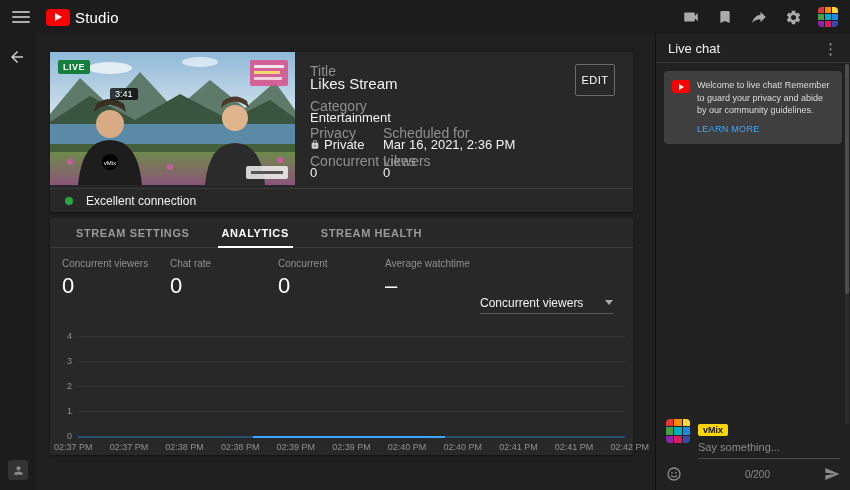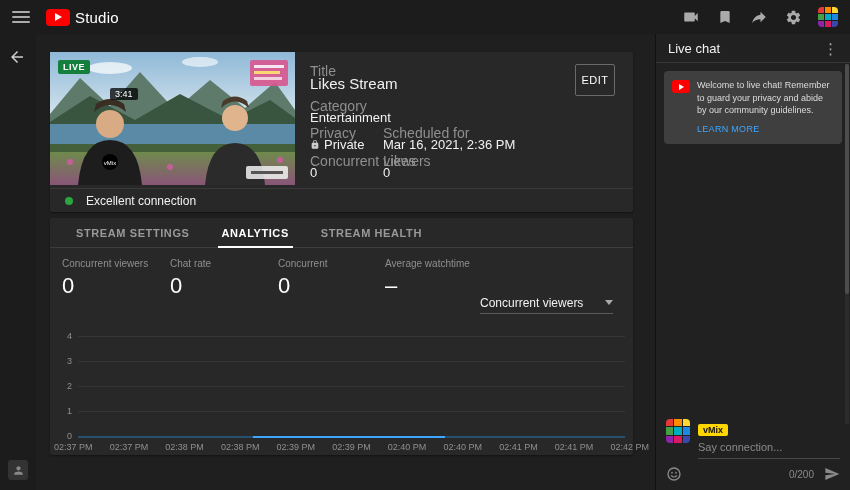--- a/index.html
+++ b/index.html
@@ -86,21 +86,21 @@
   .welcome { margin:8px; background:#3f3f3f; border-radius:4px; padding:8px; display:flex; gap:7px; width:178px; }
   .yt-chat-icon { flex:0 0 auto; width:18px; height:13px; background:#f00; border-radius:3px; position:relative; margin-top:1px; }
   .yt-chat-icon::after { content:""; position:absolute; left:7px; top:3.5px; border-left:5px solid #fff; border-top:3px solid transparent; border-bottom:3px solid transparent; }
   .welcome-text { font-size:9px; line-height:1.4; color:#ddd; }
   .learn-more { display:inline-block; margin-top:7px; font-size:9px; font-weight:normal; letter-spacing:.3px; color:#3ea6ff; cursor:pointer; text-decoration:none; }
   .compose { position:absolute; bottom:0; left:0; right:0; padding:6px 10px 8px; }
   .compose-row1 { display:flex; gap:8px; }
   .compose-col { flex:1; }
   .user-badge { display:inline-block; background:#ffd600; color:#111; font-size:9px; padding:1px 5px; border-radius:2px; font-weight:bold; }
   .say-input { margin-top:4px; font-size:11px; color:#8a8a8a; padding-bottom:5px; border-bottom:1px solid #4a4a4a; cursor:text; }
-  .compose-row2 { margin-top:7px; display:flex; align-items:center; }
+  .compose-row2 { margin-top:7px; display:flex; align-items:center;gap:44px; }
   .counter { margin-left:auto; font-size:10px; color:#8a8a8a; }
   .send-btn { margin-left:10px; cursor:pointer; display:flex; }
   .emoji-btn { cursor:pointer; display:flex; }
 </style>
 </head>
 <body>
 
 <div class="app">
 
   <div class="topbar">
@@ -327,21 +327,21 @@
             <i></i>
             <i></i>
             <i></i>
             <i></i>
             <i></i>
             <i></i>
             <i></i>
           </div>
         <div class="compose-col">
           <span class="user-badge">vMix</span>
-          <div class="say-input">Say connection...</div>
+          <div class="say-input">Say something...</div>
         </div>
       </div>
       <div class="compose-row2">
         <span class="emoji-btn">
           <svg width="16" height="16" viewBox="0 0 24 24">
               <circle cx="12" cy="12" r="9" fill="none" stroke="#8a8a8a" stroke-width="2"></circle>
               <circle cx="9" cy="10" r="1.3" fill="#8a8a8a"></circle>
               <circle cx="15" cy="10" r="1.3" fill="#8a8a8a"></circle>
               <path d="M8 14.5c1 1.3 2.4 2 4 2s3-.7 4-2" stroke="#8a8a8a" stroke-width="1.6" fill="none" stroke-linecap="round"></path>
             </svg>

